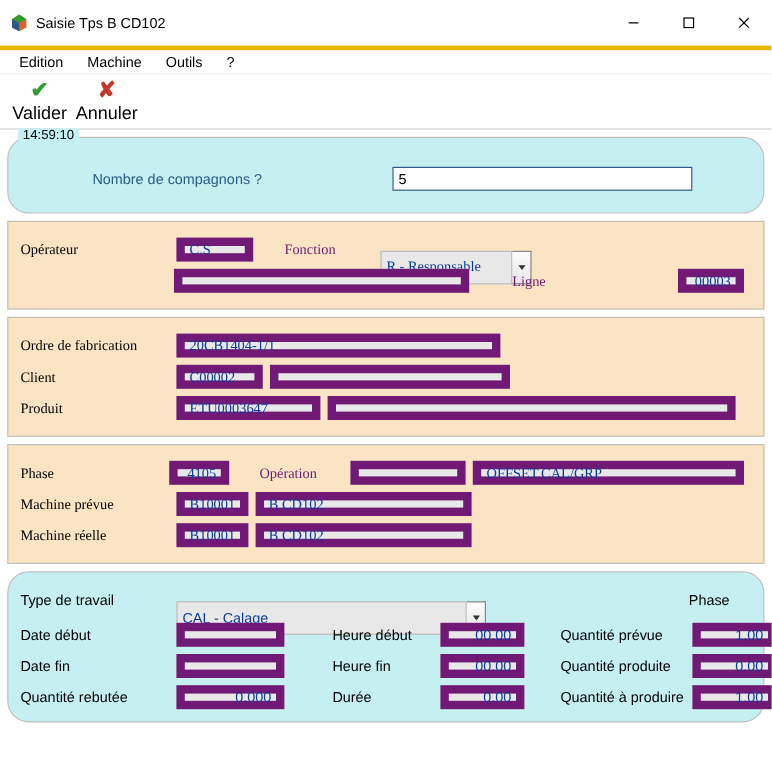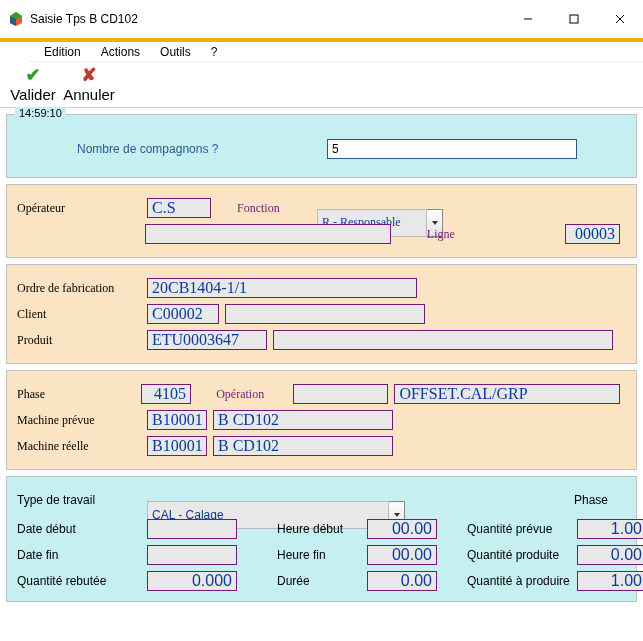--- a/index.html
+++ b/index.html
@@ -30,21 +30,20 @@
     display: flex; align-items: center; justify-content: center;
   }
   .win-btn svg { stroke: #000; stroke-width: 1; fill: none; }
   .menubar {
     height: 20px;
     background: #fff;
     display: flex;
     align-items: center;
     padding-left: 6px;
     border-bottom: 1px solid #eee;
-    margin-left: 28px;
   }
   .menu-item { padding: 2px 10px; cursor: default; }
   .toolbar {
     height: 46px;
     background: #fff;
     display: flex;
     align-items: center;
     padding: 2px 6px;
     border-bottom: 1px solid #d0d0d0;
   }
@@ -59,21 +58,21 @@
   .green { color: #2e9e2e; font-weight: bold; }
   .red { color: #c0392b; font-weight: bold; }
 
   .panel {
     border: 1px solid #c0c0c0;
     margin: 6px;
     padding: 10px 10px 10px 10px;
     position: relative;
   }
   .panel.cream { background: #fbe4c4; font-family: Liberation Serif, serif; }
-  .panel.cyan { background: #c6eff1; }
+  .panel.cyan { background: #c6eff1; border-radius: 18px; }
 
   .legend {
     position: absolute;
     top: -8px; left: 8px;
     padding: 0 4px;
     font-size: 11px;
   }
   .legend.cyan { background: #c6eff1; }
 
   .prompt-row {
@@ -90,27 +89,27 @@
     padding: 0 4px;
     font-family: inherit; font-size: 12px;
   }
 
   .row { display: flex; align-items: center; height: 26px; }
   .lbl-fld { width: 130px; color: #000; }
   .lbl-sm { width: 80px; color: #701a75; }
 
   .field {
     height: 20px;
-    border: 1px solid #701a75;
+    border: 7px solid #701a75;
     background: #e8e8e8;
     color: #0a3a9a;
     padding: 0 4px;
     display: inline-flex;
     align-items: center;
-    font-size: 16px;
+    font-size: 12px;
     margin-right: 6px;
   }
   .field.blank { color: transparent; }
   .field.right { justify-content: flex-end; }
 
   .dropdown {
     display: inline-flex;
     height: 28px;
     margin-top: 29px;
   }
@@ -171,21 +170,21 @@
       <svg width="10" height="10">
           <line x1="1" y1="1" x2="9" y2="9"></line>
           <line x1="9" y1="1" x2="1" y2="9"></line>
         </svg>
     </div>
   </div>
 </div>
 
 <div class="menubar">
   <div class="menu-item">Edition</div>
-  <div class="menu-item">Actions</div>
+  <div class="menu-item">Machine</div>
   <div class="menu-item">Outils</div>
   <div class="menu-item">?</div>
 </div>
 
 <div class="toolbar">
   <div class="tool-btn">
     <span class="glyph green">✔</span>
     <span class="lbl">Valider</span>
   </div>
   <div class="tool-btn">

